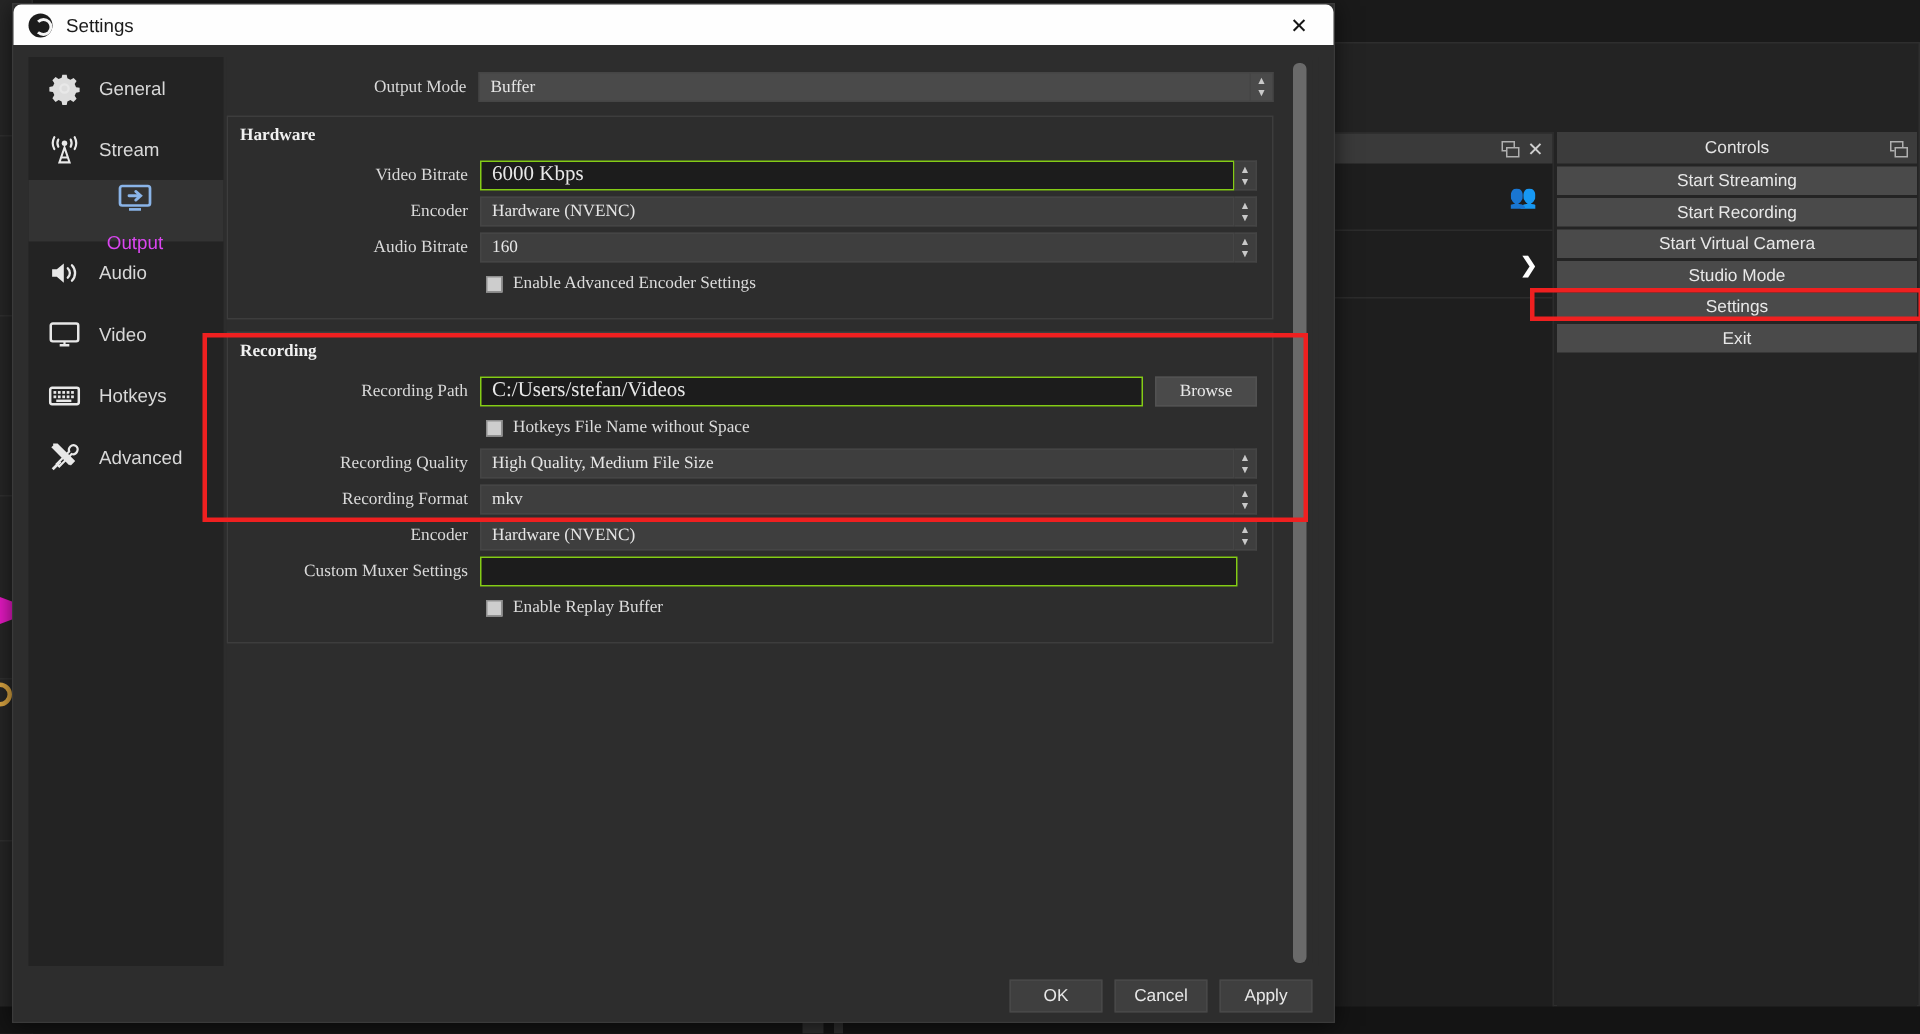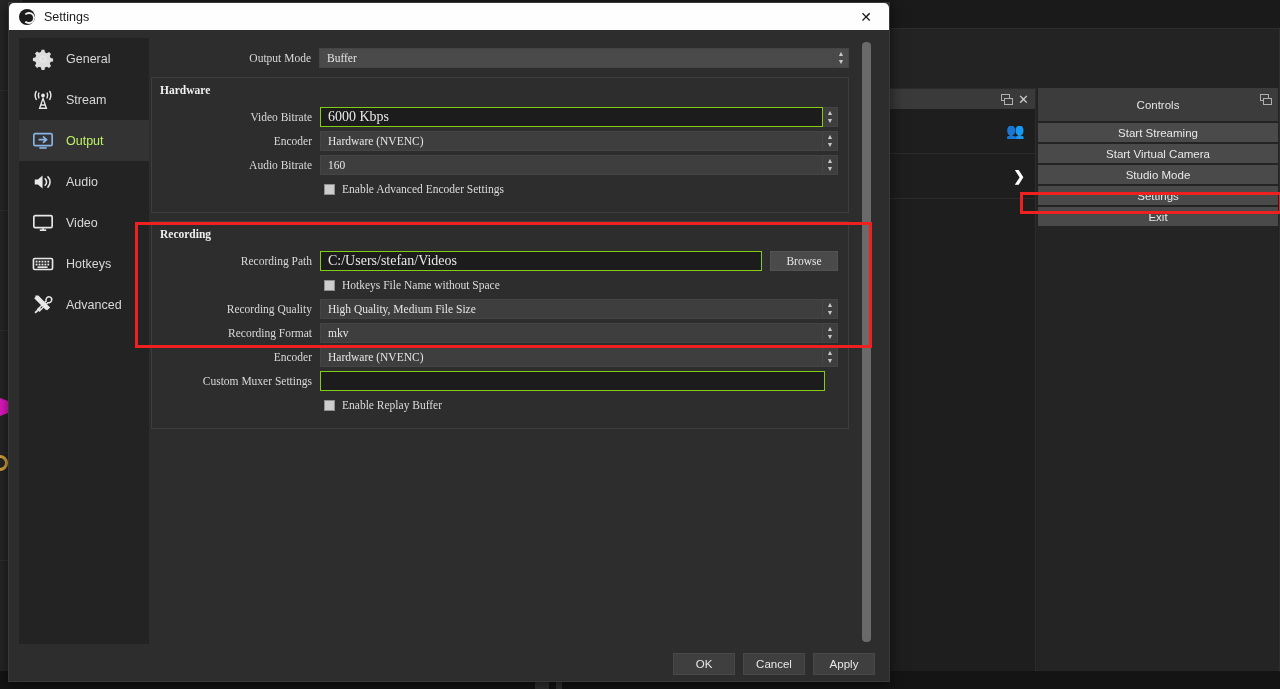--- a/index.html
+++ b/index.html
@@ -59,21 +59,21 @@
   }
   .people-glyph { color: #fff; font-size: 15px; }
   .chev-glyph { color: #fff; font-size: 14px; font-weight: bold; }
 
   
   .controls-dock {
     position: absolute; left: 1038px; top: 88px; width: 240px; height: 595px;
     background: #242424;
   }
   .controls-head {
-    height: 33px; background: #3c3c3c; color: #e4e4e4; font-size: 11.5px;
+    height: 21px; background: #3c3c3c; color: #e4e4e4; font-size: 11.5px;
     display: flex; align-items: center; justify-content: center; position: relative;
   }
   .controls-head .dock-mini-icon { position: absolute; right: 7px; top: 6px; }
   .ctrl-btn {
     height: 19px; margin-top: 2px; background: #4a4a4a; color: #e8e8e8;
     font-size: 11.5px; display: flex; align-items: center; justify-content: center;
     border: none; width: 100%;
   }
   .ctrl-btn:first-of-type { margin-top: 2px; }
 
@@ -112,21 +112,21 @@
 
   
   .nav {
     position: absolute; left: 10px; top: 8px; width: 130px; bottom: 37px;
     background: #232323;
   }
   .nav-item {
     height: 41px; display: flex; align-items: center; gap: 11px; padding-left: 12px;
     color: #d8d8d8; font-size: 12.5px;
   }
-  .nav-item.sel { background: #333333; color: #bef264; }
+  .nav-item.sel { background: #333333; color: #d946ef; flex-direction: column; }
   .nav-ico { width: 24px; height: 22px; flex: 0 0 24px; display: block; }
 
   
   .pane {
     position: absolute; left: 142px; top: 8px; right: 10px; bottom: 37px;
     background: #2d2d2d; overflow: hidden; font-family: Liberation Serif, serif;
   }
   .scrolltrack {
     position: absolute; right: 4px; top: 2px; width: 9px; bottom: 2px;
     background: #2d2d2d;
@@ -220,20 +220,21 @@
     </div>
     <div class="bg-dock-row" style="height:380px;border-bottom:none"></div>
   </div>
 
   <div class="controls-dock">
     <div class="controls-head">
       <span>Controls</span>
       <span class="dock-mini-icon"></span>
     </div>
     <button class="ctrl-btn">Start Streaming</button>
+    <button class="ctrl-btn">Start Recording</button>
     <button class="ctrl-btn">Start Virtual Camera</button>
     <button class="ctrl-btn">Studio Mode</button>
     <button class="ctrl-btn">Settings</button>
     <button class="ctrl-btn">Exit</button>
   </div>
 
   <div class="bg-bottom-strip">
     <div class="chip" style="left:535px;width:14px;"></div>
     <div class="chip" style="left:556px;width:6px;"></div>
   </div>

